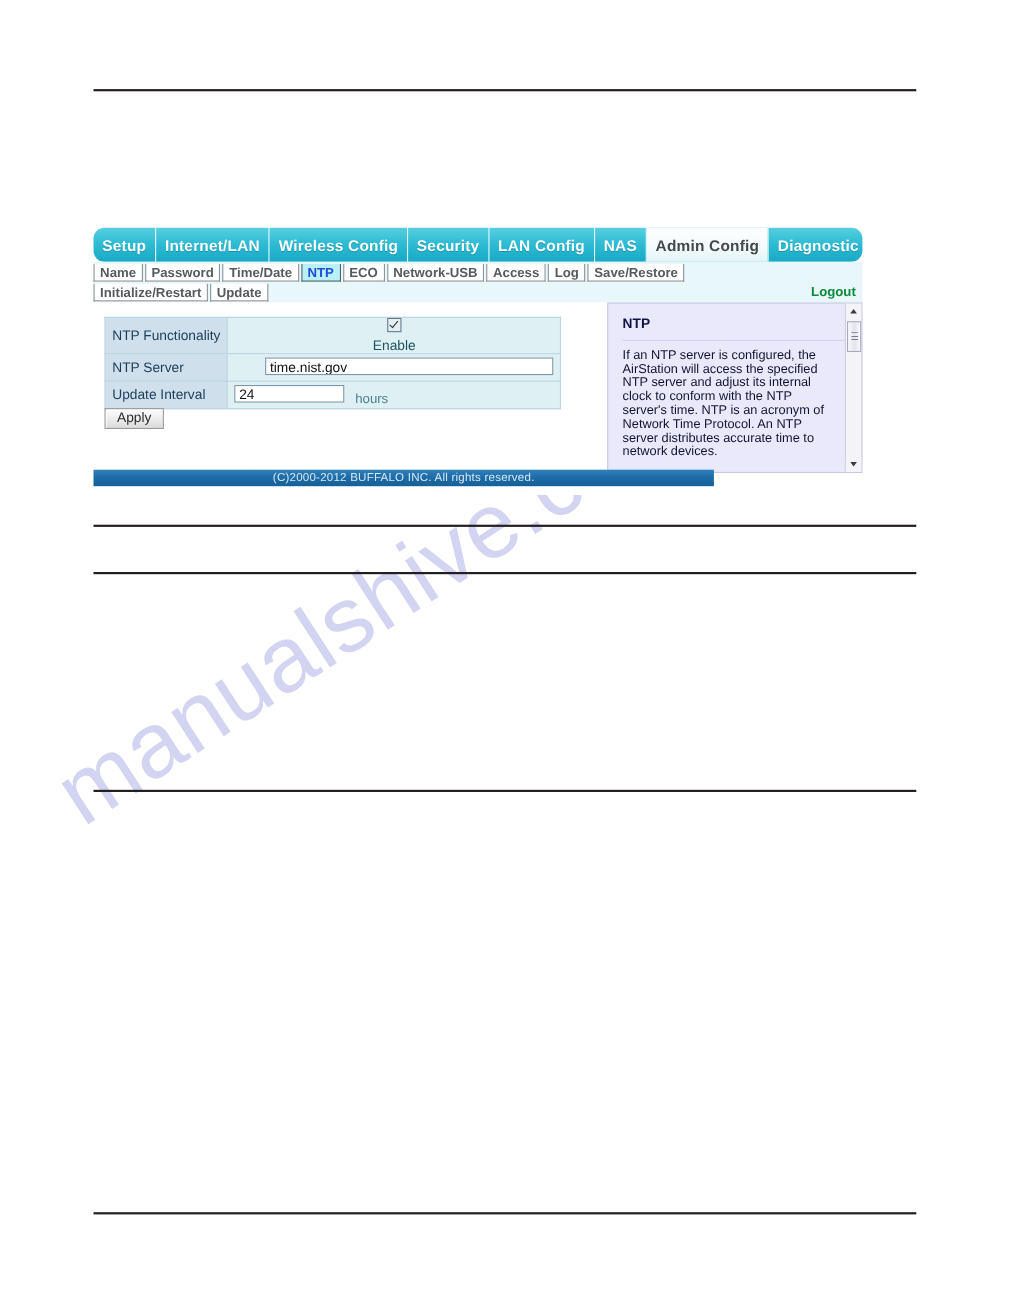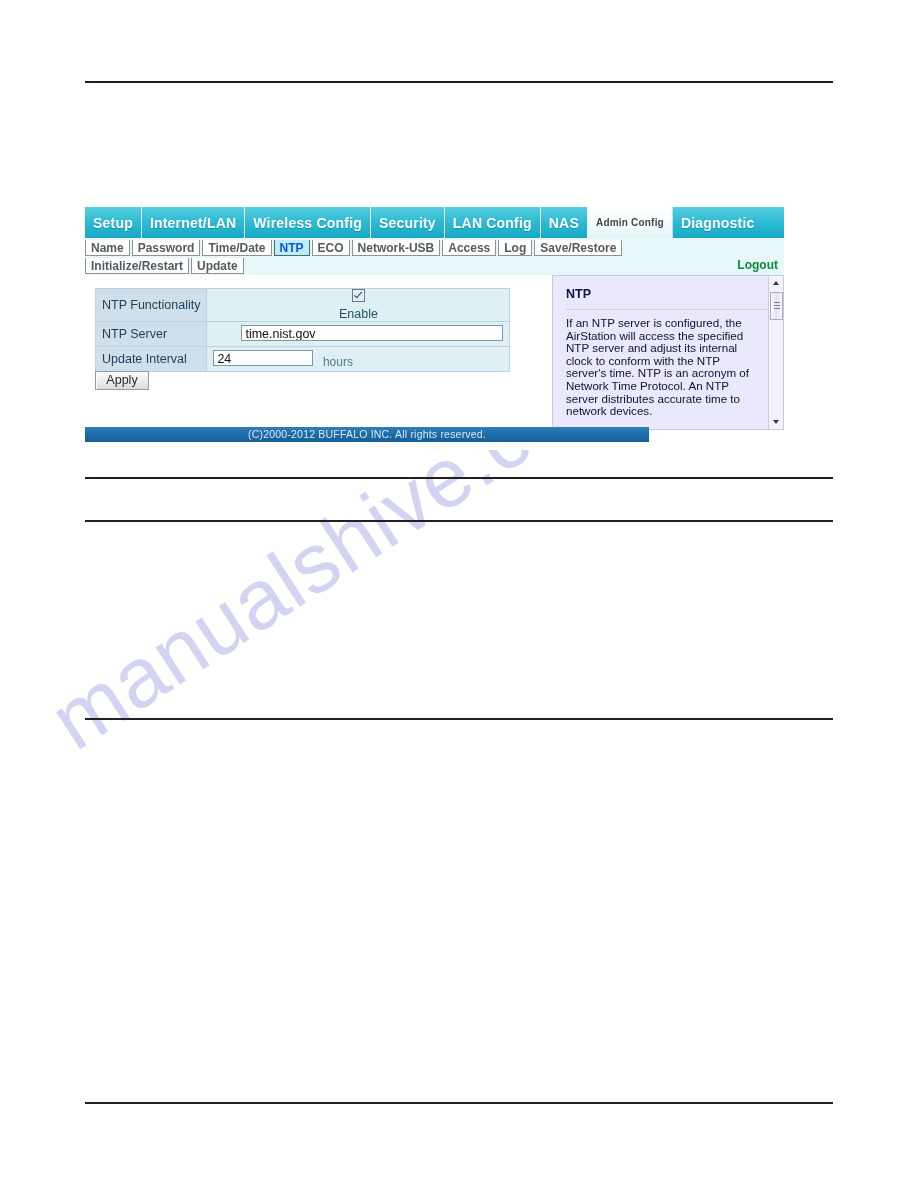--- a/index.html
+++ b/index.html
@@ -64,20 +64,21 @@
     z-index: 3;
     font-size: 11px;
   }
 
   
   .tabbar {
     display: flex;
     align-items: stretch;
     height: 31px;
     background: linear-gradient(to bottom, #57cfe0 0%, #2fbcd4 45%, #18a9c6 100%);
+    border-radius: 10px;
   }
   .tab {
     display: flex;
     align-items: center;
     justify-content: center;
     padding: 0 8px;
     color: #ffffff;
     font-weight: bold;
     font-size: 14px;
     letter-spacing: 0.2px;
@@ -85,21 +86,21 @@
     text-shadow: 0 1px 0 rgba(0,80,100,0.35);
     white-space: nowrap;
     box-sizing: border-box;
   }
   .tab:last-child { border-right: none; }
   .tab.active {
     background: linear-gradient(to bottom, #ffffff 0%, #f4fbfc 55%, #e2f5f8 100%);
     color: #44484a;
     text-shadow: none;
     border-right: 1px solid #b6e7ef;
-    font-size: 10px;
+    font-size: 14px;
   }
 
   
   .subtabwrap {
     background: #e8f7fa;
     padding: 2px 0 0 0;
   }
   .subrow {
     display: flex;
     align-items: flex-start;

